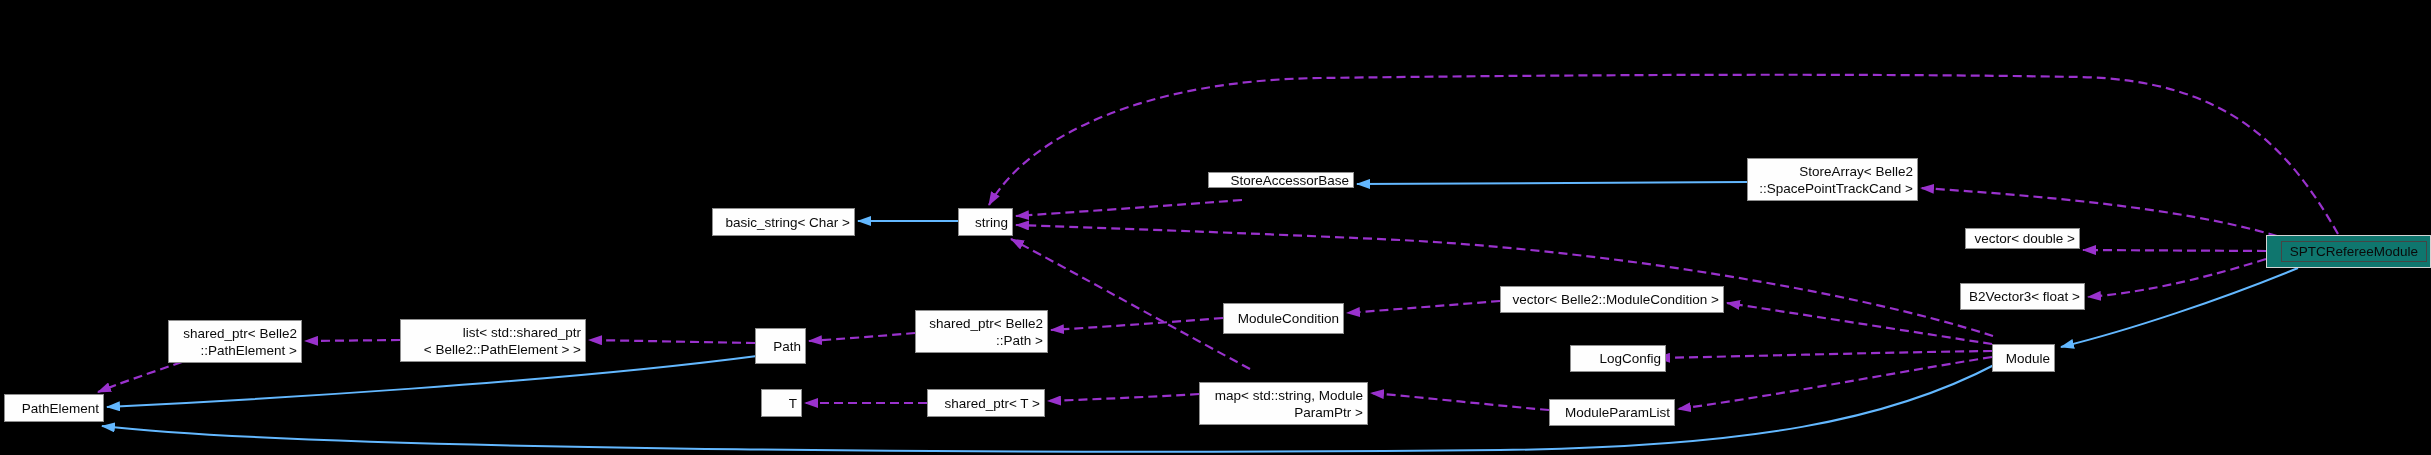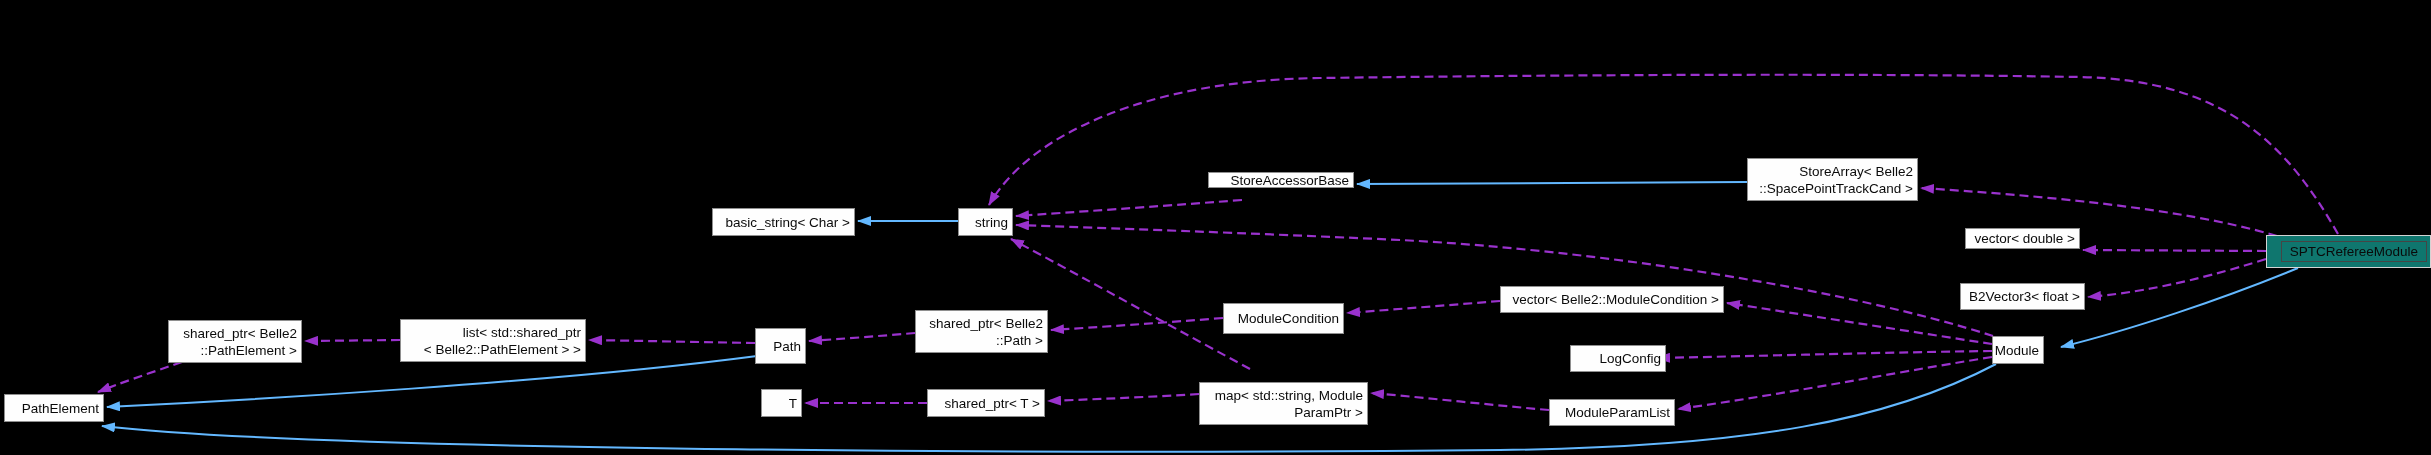--- a/index.html
+++ b/index.html
@@ -128,21 +128,21 @@
   </div>
 
   <div class="node" style="left:1965px;top:228px;width:115px;height:21px">
     <span>vector&lt; double &gt;</span>
   </div>
 
   <div class="node" style="left:1960px;top:283px;width:125px;height:27px">
     <span>B2Vector3&lt; float &gt;</span>
   </div>
 
-  <div class="node" style="left:1992px;top:336px;width:52px;height:28px">
+  <div class="node" style="left:1992px;top:344px;width:63px;height:28px">
     <span>Module</span>
   </div>
 
   <div class="node root" style="left:2266px;top:235px;width:165px;height:33px">
     <span class="inner">SPTCRefereeModule</span>
   </div>
 
 </div>
 
 </body></html>

